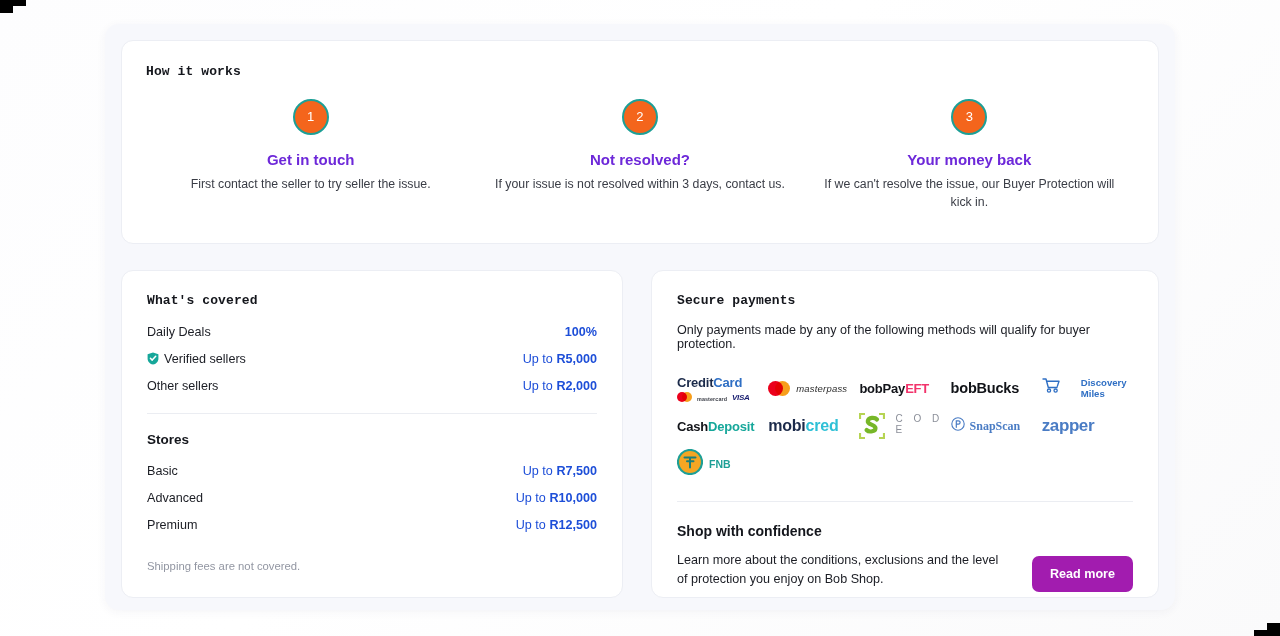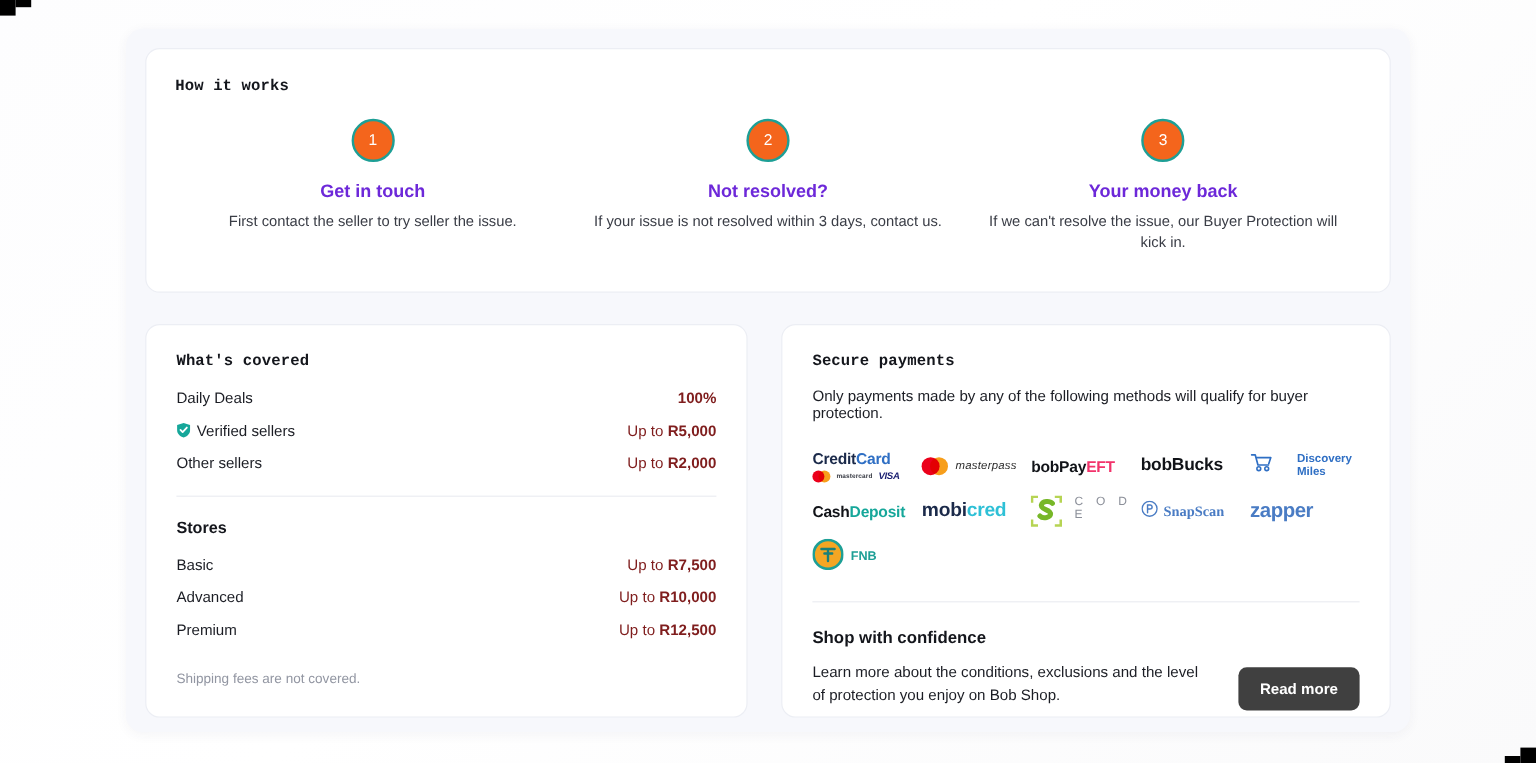--- a/index.html
+++ b/index.html
@@ -80,21 +80,21 @@
   .rows { margin-top: 10px; }
   .row {
     display: flex;
     justify-content: space-between;
     align-items: center;
     font-size: 12.6px;
     color: #1b1d24;
     padding: 6.5px 0;
   }
   .row-label { display: flex; align-items: center; gap: 5px; }
-  .row-value { font-size: 12.6px; color: #7f1d1d; }
+  .row-value { font-size: 12.6px; color: #1d4ed8; }
   .row-value b { font-weight: bold; }
   .strong-only { font-weight: bold; }
   .shield-icon { display: inline-block; width: 12px; height: 13px; line-height: 0; }
   .divider { height: 1px; background: #ebedf2; margin: 14px 0 0 0; }
   .sub-title {
     font-size: 13.5px; font-weight: bold; color: #14161c;
     margin-top: 18px;
   }
   .note {
     margin-top: 22px;
@@ -122,21 +122,21 @@
   }
   .logo-cell.r2 { margin-top: 2px; }
   .lg { display: flex; flex-direction: column; justify-content: center; }
   .lg-main { font-size: 13px; font-weight: bold; letter-spacing: -.2px; white-space: nowrap; }
   .navy { color: #1b2a4a; }
   .blue { color: #2f6fc4; }
   .teal { color: #16a79a; }
   .cyan { color: #2ec0d6; }
   .pink { color: #f2336b; }
   .black { color: #111318; }
-  .cardbrands { display: flex; align-items: center; gap: 5px; margin-top: 2px; }
+  .cardbrands { display: flex; align-items: flex-end; gap: 5px; margin-top: 2px; }
   .mc-mark { position: relative; width: 15px; height: 10px; }
   .mc-mark i { position: absolute; top: 0; width: 10px; height: 10px; border-radius: 50%; }
   .mc-mark i.a { left: 0; background: #eb001b; }
   .mc-mark i.b { right: 0; background: #f79e1b; mix-blend-mode: multiply; }
   .mc-text { font-size: 5.4px; color: #3a3d46; letter-spacing: .1px; font-weight: bold; }
   .visa-text { font-size: 8px; font-weight: bold; color: #1a1f71; font-style: italic; letter-spacing: -.3px; }
   .mp-mark { position: relative; width: 22px; height: 15px; }
   .mp-mark i { position: absolute; top: 0; width: 15px; height: 15px; border-radius: 50%; }
   .mp-mark i.a { left: 0; background: #eb001b; }
   .mp-mark i.b { right: 0; background: #f79e1b; mix-blend-mode: multiply; }
@@ -155,21 +155,21 @@
   .fnb-wrap { display: flex; align-items: center; gap: 6px; }
   .fnb-text { font-size: 10.5px; font-weight: bold; color: #1d9f96; }
   .divider2 { height: 1px; background: #ebedf2; margin: 19px 0 0 0; }
   .confidence-title { font-size: 14px; font-weight: bold; color: #14161c; margin-top: 21px; }
   .confidence-row {
     display: flex; align-items: flex-start; justify-content: space-between;
     margin-top: 12px; gap: 18px;
   }
   .confidence-text { font-size: 12.6px; line-height: 19px; color: #1b1d24; max-width: 330px; }
   .btn-read {
-    background: #404040;
+    background: #a21caf;
     color: #ffffff;
     font-size: 12.6px;
     font-weight: bold;
     border: none;
     border-radius: 7px;
     padding: 11px 18px;
     cursor: pointer;
     white-space: nowrap;
     margin-top: 5px;
   }

